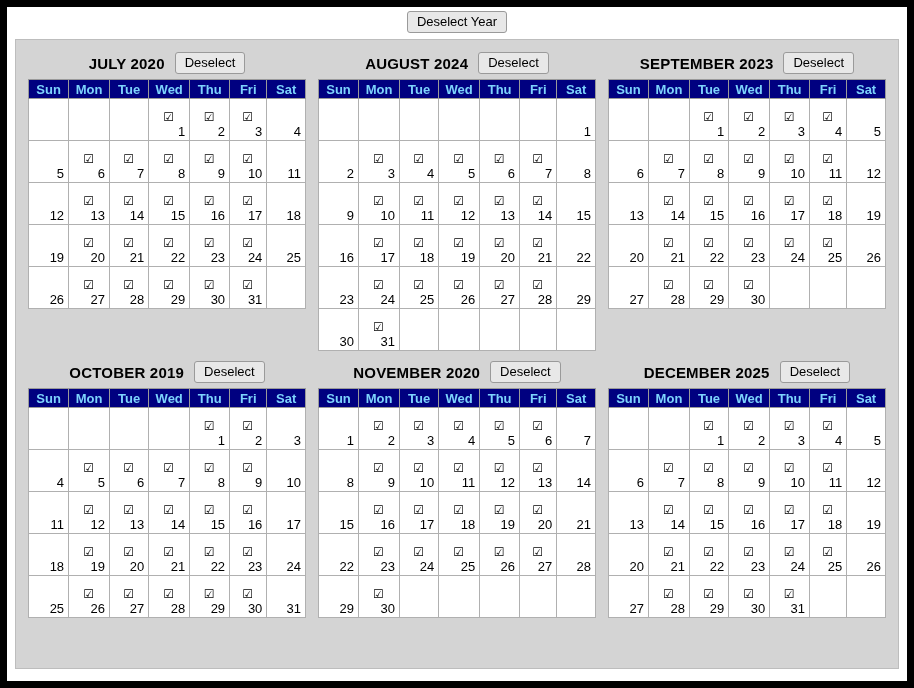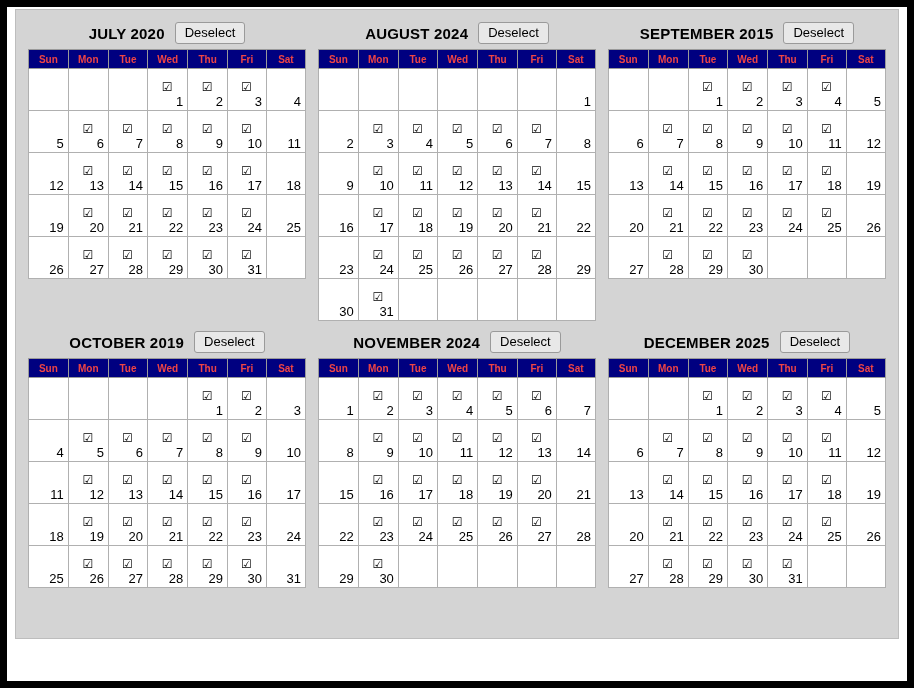--- a/index.html
+++ b/index.html
@@ -79,22 +79,22 @@
     letter-spacing: 0.2px;
     white-space: nowrap;
   }
   table.month {
     border-collapse: collapse;
     background: #ffffff;
     border: 1px solid #5a5a5a;
   }
   table.month th {
     background: #000080;
-    color: #ef4444;
-    font-size: 10px;
+    color: #7dd3fc;
+    font-size: 13px;
     font-weight: bold;
     width: 40px;
     height: 18px;
     border: 1px solid #9a9a9a;
     padding: 0 2px;
     text-align: center;
   }
   table.month td {
     border: 1px solid #b0b0b0;
     width: 40px;
@@ -122,20 +122,23 @@
     line-height: 14px;
     padding-right: 1px;
   }
   .daynum.noChk { padding-top: 0; }
 </style>
 </head>
 <body>
 
 <div class="app">
 
+  <div class="topbar">
+    <button class="btn">Deselect Year</button>
+  </div>
 
   <div class="panel" id="months-panel">
       <div class="cal-cell">
         <div class="cal">
           <div class="cal-head">
             <span class="cal-title">JULY 2020</span>
             <button class="btn">Deselect</button>
           </div>
           <table class="month">
             <thead>
@@ -440,21 +443,21 @@
                 <td class="empty"></td>
                 <td class="empty"></td>
               </tr>
             </tbody>
           </table>
         </div>
       </div>
       <div class="cal-cell">
         <div class="cal">
           <div class="cal-head">
-            <span class="cal-title">SEPTEMBER 2015</span>
+            <span class="cal-title">SEPTEMBER 2023</span>
             <button class="btn">Deselect</button>
           </div>
           <table class="month">
             <thead>
               <tr>
                 <th>Sun</th>
                 <th>Mon</th>
                 <th>Tue</th>
                 <th>Wed</th>
                 <th>Thu</th>
@@ -742,21 +745,21 @@
                   <span class="daynum noChk">31</span>
                 </td>
               </tr>
             </tbody>
           </table>
         </div>
       </div>
       <div class="cal-cell">
         <div class="cal">
           <div class="cal-head">
-            <span class="cal-title">NOVEMBER 2024</span>
+            <span class="cal-title">NOVEMBER 2020</span>
             <button class="btn">Deselect</button>
           </div>
           <table class="month">
             <thead>
               <tr>
                 <th>Sun</th>
                 <th>Mon</th>
                 <th>Tue</th>
                 <th>Wed</th>
                 <th>Thu</th>

